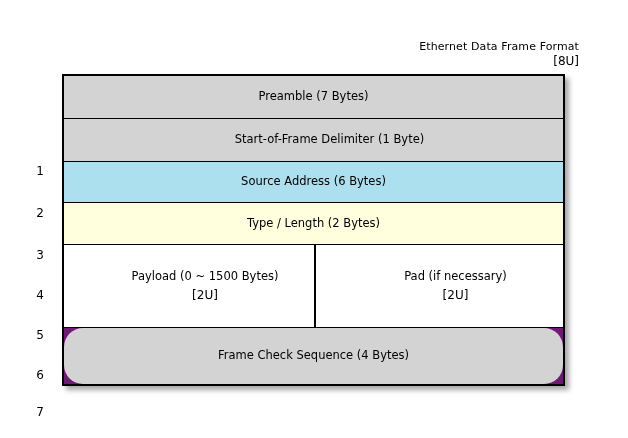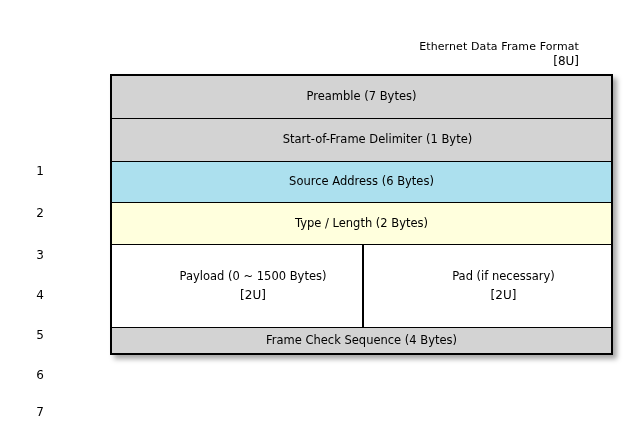--- a/index.html
+++ b/index.html
@@ -48,21 +48,20 @@
   
   .frame-table {
     position: absolute;
     left: 62px;
     top: 74px;
     width: 503px;
     box-sizing: border-box;
     border: 2px solid #000;
     background: #701a75;
     box-shadow: 4px 4px 5px rgba(0,0,0,0.35);
-    margin-left: 48px;
   }
 
   .frame-row {
     display: flex;
     box-sizing: border-box;
     border-bottom: 1px solid #000;
     position: relative;
   }
   .frame-row:last-child {
     border-bottom: none;
@@ -82,21 +81,21 @@
   .cell-full {
     width: 100%;
   }
 
   .h-preamble   { height: 42px; }
   .h-sfd        { height: 42px; padding-left: 36px; }
   .h-dest       { height: 40px; }
   .h-src        { height: 40px; }
   .h-type       { height: 41px; }
   .h-payload    { height: 82px; padding-left: 36px; }
-  .h-fcs        { height: 25px; }
+  .h-fcs        { height: 56px; border-radius: 19px; }
 
   .bg-gray   { background: #d3d3d3; }
   .bg-blue   { background: #ace0ee; }
   .bg-yellow { background: #ffffdd; }
   .bg-white  { background: #ffffff; }
 
   .cell-left {
     width: 253px;
     border-right: 2px solid #000;
   }

